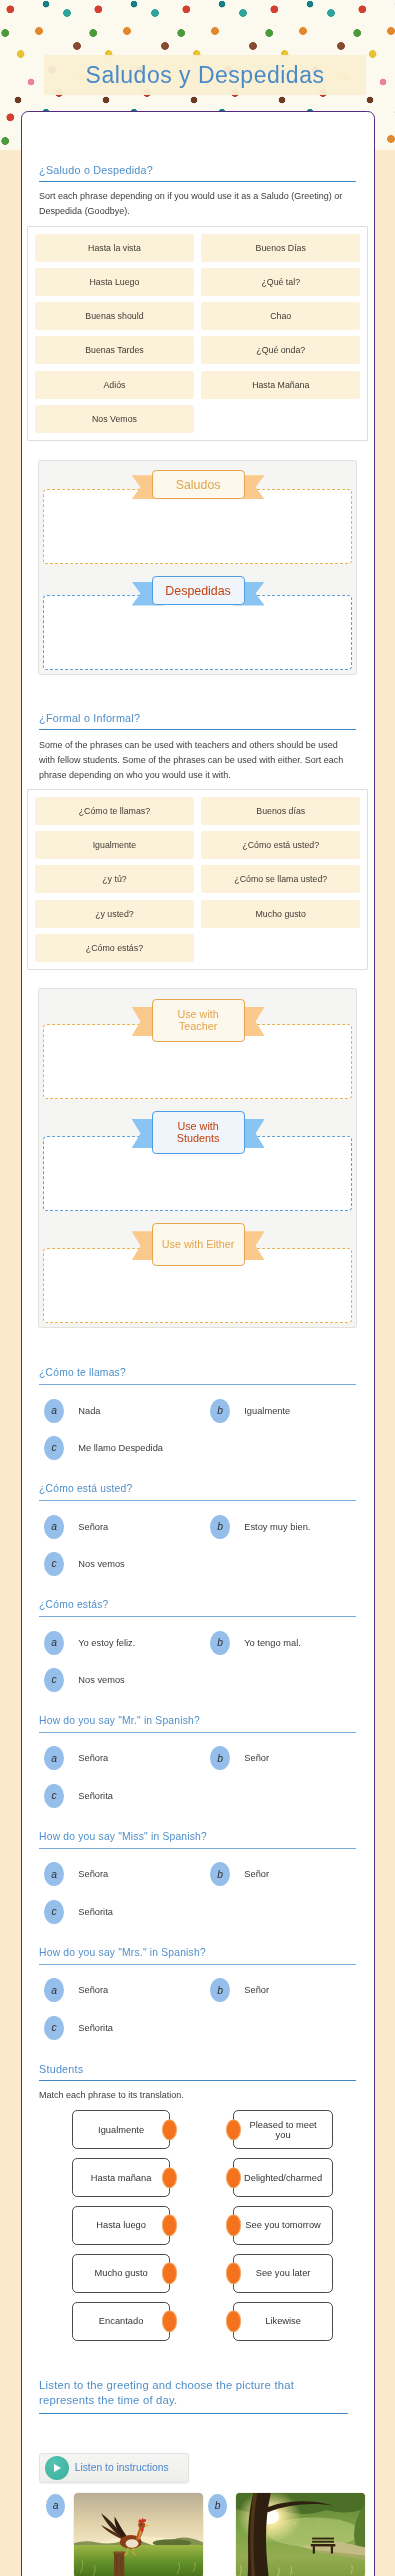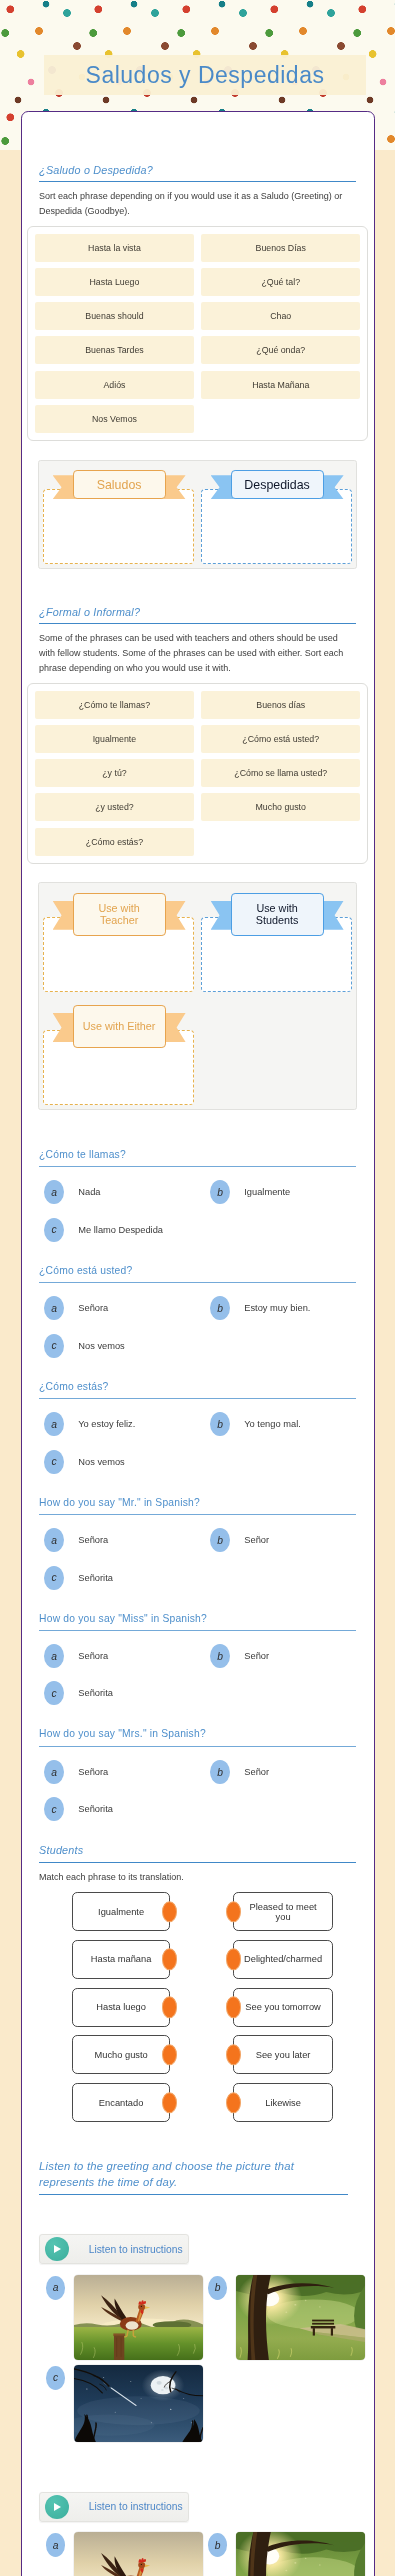--- a/index.html
+++ b/index.html
@@ -35,41 +35,41 @@
   }
   .title-banner h1 { font-size: 23px; font-weight: 400; color: #4A8AC8; letter-spacing: 0.5px; }
 
   
   .card {
     position: absolute; top: 111px; left: 20.6px; width: 354px; height: 2849px;
     background: #FFFFFF; border: 1.5px solid #552B85; border-radius: 7.2px;
     padding: 52px 17.5px 20.6px 17.5px; overflow: hidden;
   }
 
-  .sec-heading { font-size: 10.8px; font-weight: 400; color: #4E8FCB; letter-spacing: 0.2px; font-style: italic; }
+  .sec-heading { font-size: 10.8px; font-weight: 400; color: #4E8FCB; letter-spacing: 0.2px; }
   .sec-underline { border: none; border-top: 1px solid #4088C8; margin: 5.2px 0 7.2px 0; }
   .q-underline { border: none; border-top: 0.5px solid #74A9D8; margin: 6.2px 0 0 0; }
   .desc { font-size: 9px; line-height: 15px; color: #3C3C3C; }
 
   
   .phrase-grid {
     margin: 6.2px -12.4px 0 -12.4px;
-    border: 0.5px solid #DDDDDA; border-radius: 6px; background: #fff;
+    border: 0.5px solid #DDDDDA; border-radius: 1px; background: #fff;
     padding: 7.2px; display: grid; grid-template-columns: 1fr 1fr; gap: 6.2px 7.2px;
   }
   .pcard {
     height: 28px; background: #FBF2D9; border-radius: 2.1px;
     display: flex; align-items: center; justify-content: center;
     font-size: 8.8px; color: #3F3B33; text-align: center; cursor: grab;
   }
 
   
   .drop-wrap {
     margin: 19px -1px 0 -1px; background: #F5F5F3; border: 0.8px solid #E1E1DE; border-radius: 2.6px;
-    padding: 4.1px; display: grid; grid-template-columns: 1fr 1fr; gap: 7.2px;
+    padding: 4.1px; display: grid; grid-template-columns: 1fr; gap: 7.2px;
   }
   .drop-wrap.second { margin-top: 18.5px; }
   .zone { position: relative; height: 99px; padding-top: 5.2px; }
   .zone.tall { height: 105px; }
   .dashed {
     position: absolute; left: 0; right: 0; bottom: 0; top: 24px;
     border-radius: 4.1px; background: #fff;
   }
   .zone.tall .dashed { top: 30px; }
   .dashed.orange { border: 1px dashed #E7B24E; }
@@ -83,21 +83,21 @@
   .wing.wr { right: 0; clip-path: polygon(0 0, 100% 0, 72% 50%, 100% 100%, 0 100%); }
   .ribbon.orange .wing { background: #FACA8C; }
   .ribbon.blue   .wing { background: #8AC4F2; }
   .rbox {
     position: absolute; left: 20px; right: 20px; top: 0; bottom: 0;
     border-radius: 4.1px; display: flex; align-items: center; justify-content: center;
     text-align: center; font-size: 12.4px; line-height: 1.15; padding: 2.1px 5.2px;
   }
   .ribbon.tall .rbox { font-size: 10.8px; }
   .ribbon.orange .rbox { background: #FDF8EC; border: 1.3px solid #E7A44E; color: #E2A44F; }
-  .ribbon.blue   .rbox { background: #EFF5FB; border: 1.3px solid #4C9EE4; color: #0f172a; }
+  .ribbon.blue   .rbox { background: #EFF5FB; border: 1.3px solid #4C9EE4; color: #c2410c; }
 
   
   .after-drop1 { margin-top: 37px; }
   .mc-section-head { margin-top: 25px; }
   .mc-section-head .sec-heading { font-size: 11.3px; }
 
   
   .mcq { margin-top: 23px; }
   .mcq.first { margin-top: 39px; }
   .q-prompt { font-size: 10.3px; color: #4E8FCB; letter-spacing: 0.2px; }
@@ -137,21 +137,21 @@
     display: flex; align-items: center; padding-left: 4.6px; cursor: pointer;
     box-shadow: 0 0.5px 1px rgba(0,0,0,0.05);
   }
   .player.mid { margin-top: 50px; }
   .play-btn {
     flex: none; width: 24px; height: 24px; border-radius: 50%;
     background: radial-gradient(circle at 35% 30%, #55C4B2, #3BAE9C);
     display: flex; align-items: center; justify-content: center; cursor: pointer;
   }
   .play-tri { width: 0; height: 0; border-left: 7.7px solid #FFFFFF; border-top: 4.6px solid transparent; border-bottom: 4.6px solid transparent; margin-left: 2.1px; }
-  .player-label { margin-left: 20px; font-size: 10.3px; color: #4D87C8; }
+  .player-label { margin-left: 6px; font-size: 10.3px; color: #4D87C8; }
 
   .lrow { display: flex; margin-top: 10.3px; }
   .lrow.c-row { margin-top: 5.2px; }
   .lopt { display: flex; align-items: flex-start; }
   .lopt.a-col { margin-left: 6.7px; width: 162px; flex: none; }
   .lopt .badge { margin-left: 0; margin-right: 8.2px; margin-top: 1px; }
   .limg { display: block; width: 129px; border-radius: 4.1px; overflow: hidden; box-shadow: 0 0 0 0.5px rgba(0,0,0,0.10); cursor: pointer; }
   .limg.h-ab { height: 85px; }
   .limg.h-ab2 { height: 88px; }
   .limg.h-c { height: 77px; }

